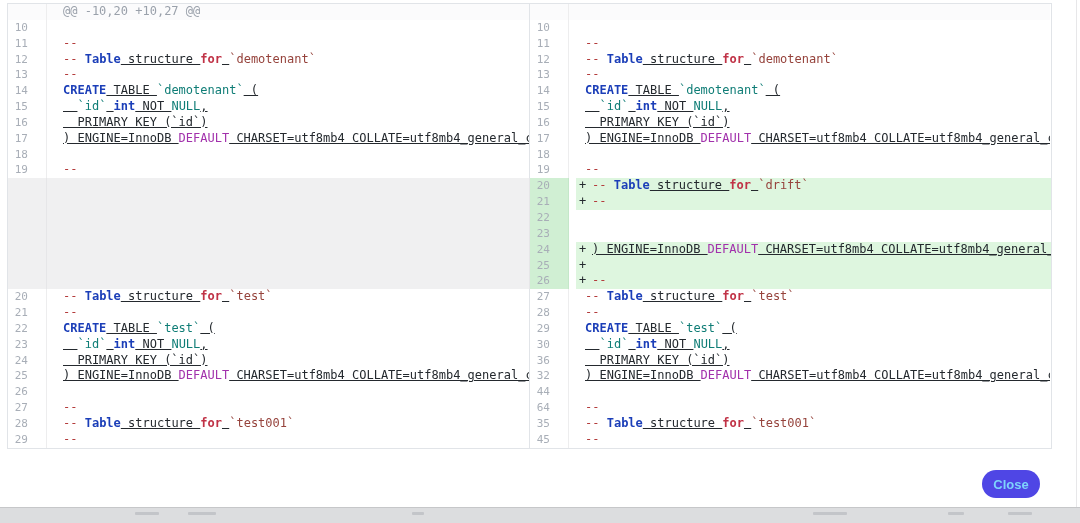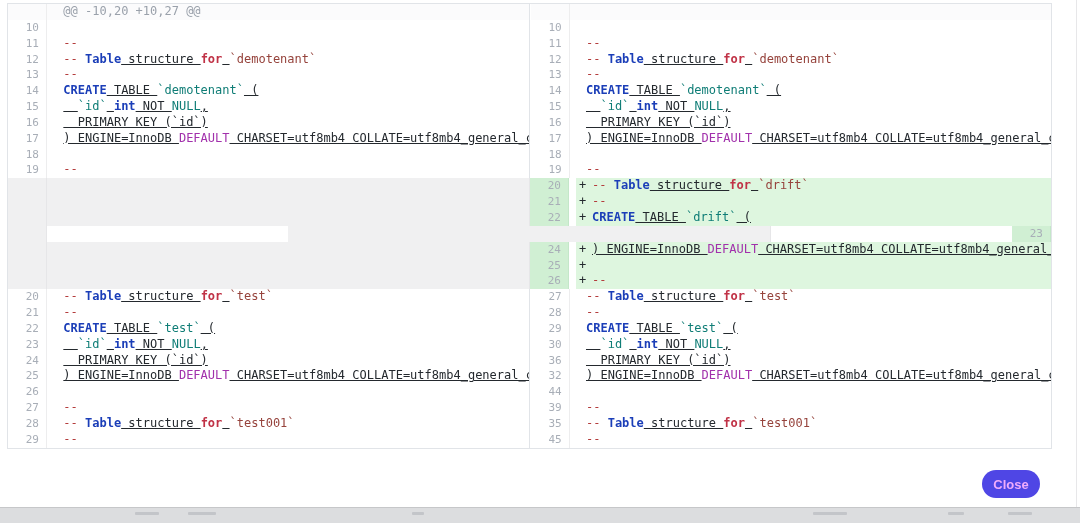--- a/index.html
+++ b/index.html
@@ -6,22 +6,22 @@
   html,body { width:1080px; height:523px; background:#ffffff; overflow:hidden;
               font-family:"DejaVu Sans Mono", monospace; }
 
   
   .diff-container {
     position:absolute; left:7px; top:3px; width:1045px;
     border:1px solid var(--border, #e1e4e8);
     background:#fff;
   }
   .drow { display:flex; height:15.85px; line-height:15.85px;
-          font-size:12px; white-space:pre; overflow:hidden;justify-content:space-between; }
-  .gut  { flex:none; width:39px; text-align:right; padding-right:7px;
+          font-size:12px; white-space:pre; overflow:hidden; }
+  .gut  { flex:none; width:39px; text-align:right; padding-right:18px;
           color:var(--linenum,#a8aeb7); font-size:11px;
           border-right:1px solid #ededee; background:#fff; }
   .code { flex:none; overflow:hidden; padding-left:3px; color:var(--fg,#24292e);
           background:#fff; }
   .code.cl { width:483px; border-right:1px solid var(--border,#e1e4e8); }
   .code.cr { width:481px; }
   .prefix { display:inline-block; width:13px; color:var(--fg,#24292e); }
 
   
   .drow.hunk .code, .drow.hunk .gut { background:#fbfbfc; }
@@ -40,21 +40,21 @@
   .tk-r { color:var(--red,#c03246);font-weight:bold; }
   .tk-c { color:var(--dash,#b43c3c); }
   .tk-m { color:var(--maroon,#96433c); }
   .tk-d { color:var(--fg,#24292e);text-decoration:underline; }
 
   
   .modal-right-line { position:absolute; left:1076px; top:0; width:1px; height:507px;
                       background:#e7e7e9; }
   .close-btn {
     position:absolute; right:40px; top:470px; width:58px; height:28px;
-    background:var(--accent,#4f46e5); color:#f0abfc; border:none; border-radius:14px;
+    background:var(--accent,#4f46e5); color:#7dd3fc; border:none; border-radius:14px;
     font:bold 13px "Liberation Sans", sans-serif; cursor:pointer;
   }
 
   
   .bg-strip { position:absolute; left:0; top:507px; width:1080px; height:16px;
               background:#dcdddf; border-top:1px solid #c6c7c9; }
   .smudge { position:absolute; top:4px; height:3px; background:#aeb1b6; opacity:.55;
             border-radius:1px; }
 </style>
 </head>
@@ -67,33 +67,33 @@
     <div class="drow ctx"><div class="gut gl">12</div><div class="code cl"><span class="prefix"></span><span class="tk-c">-- </span><span class="tk-k">Table</span><span class="tk-d"> structure </span><span class="tk-r">for</span><span class="tk-d"> </span><span class="tk-m">`demotenant`</span></div><div class="gut gr">12</div><div class="code cr"><span class="prefix"></span><span class="tk-c">-- </span><span class="tk-k">Table</span><span class="tk-d"> structure </span><span class="tk-r">for</span><span class="tk-d"> </span><span class="tk-m">`demotenant`</span></div></div>
     <div class="drow ctx"><div class="gut gl">13</div><div class="code cl"><span class="prefix"></span><span class="tk-c">--</span></div><div class="gut gr">13</div><div class="code cr"><span class="prefix"></span><span class="tk-c">--</span></div></div>
     <div class="drow ctx"><div class="gut gl">14</div><div class="code cl"><span class="prefix"></span><span class="tk-k">CREATE</span><span class="tk-d"> TABLE </span><span class="tk-t">`demotenant`</span><span class="tk-d"> (</span></div><div class="gut gr">14</div><div class="code cr"><span class="prefix"></span><span class="tk-k">CREATE</span><span class="tk-d"> TABLE </span><span class="tk-t">`demotenant`</span><span class="tk-d"> (</span></div></div>
     <div class="drow ctx"><div class="gut gl">15</div><div class="code cl"><span class="prefix"></span><span class="tk-d">  </span><span class="tk-t">`id`</span><span class="tk-d"> </span><span class="tk-k">int</span><span class="tk-d"> NOT </span><span class="tk-t">NULL</span><span class="tk-d">,</span></div><div class="gut gr">15</div><div class="code cr"><span class="prefix"></span><span class="tk-d">  </span><span class="tk-t">`id`</span><span class="tk-d"> </span><span class="tk-k">int</span><span class="tk-d"> NOT </span><span class="tk-t">NULL</span><span class="tk-d">,</span></div></div>
     <div class="drow ctx"><div class="gut gl">16</div><div class="code cl"><span class="prefix"></span><span class="tk-d">  PRIMARY KEY (`id`)</span></div><div class="gut gr">16</div><div class="code cr"><span class="prefix"></span><span class="tk-d">  PRIMARY KEY (`id`)</span></div></div>
     <div class="drow ctx"><div class="gut gl">17</div><div class="code cl"><span class="prefix"></span><span class="tk-d">) ENGINE=InnoDB </span><span class="tk-p">DEFAULT</span><span class="tk-d"> CHARSET=utf8mb4 COLLATE=utf8mb4_general_ci;</span></div><div class="gut gr">17</div><div class="code cr"><span class="prefix"></span><span class="tk-d">) ENGINE=InnoDB </span><span class="tk-p">DEFAULT</span><span class="tk-d"> CHARSET=utf8mb4 COLLATE=utf8mb4_general_ci;</span></div></div>
     <div class="drow ctx"><div class="gut gl">18</div><div class="code cl"><span class="prefix"></span></div><div class="gut gr">18</div><div class="code cr"><span class="prefix"></span></div></div>
     <div class="drow ctx"><div class="gut gl">19</div><div class="code cl"><span class="prefix"></span><span class="tk-c">--</span></div><div class="gut gr">19</div><div class="code cr"><span class="prefix"></span><span class="tk-c">--</span></div></div>
     <div class="drow ins"><div class="gut gl"></div><div class="code cl"></div><div class="gut gr">20</div><div class="code cr"><span class="prefix">+</span><span class="tk-c">-- </span><span class="tk-k">Table</span><span class="tk-d"> structure </span><span class="tk-r">for</span><span class="tk-d"> </span><span class="tk-m">`drift`</span></div></div>
     <div class="drow ins"><div class="gut gl"></div><div class="code cl"></div><div class="gut gr">21</div><div class="code cr"><span class="prefix">+</span><span class="tk-c">--</span></div></div>
-    <div class="drow ins"><div class="gut gl"></div><div class="code cl"></div><div class="gut gr">22</div><div class="code cr"><span class="prefix">+</span><span class="tk-k">CREATE</span><span class="tk-d"> TABLE </span><span class="tk-t">`drift`</span><span class="tk-d"> (</span></div></div>
+    <div class="drow ins"><div class="gut gl"></div><div class="code cl"></div><div class="gut gr">22</div></div>
     <div class="drow ins"><div class="gut gl"></div><div class="code cl"></div><div class="gut gr">23</div></div>
     <div class="drow ins"><div class="gut gl"></div><div class="code cl"></div><div class="gut gr">24</div><div class="code cr"><span class="prefix">+</span><span class="tk-d">) ENGINE=InnoDB </span><span class="tk-p">DEFAULT</span><span class="tk-d"> CHARSET=utf8mb4 COLLATE=utf8mb4_general_ci;</span></div></div>
     <div class="drow ins"><div class="gut gl"></div><div class="code cl"></div><div class="gut gr">25</div><div class="code cr"><span class="prefix">+</span></div></div>
     <div class="drow ins"><div class="gut gl"></div><div class="code cl"></div><div class="gut gr">26</div><div class="code cr"><span class="prefix">+</span><span class="tk-c">--</span></div></div>
     <div class="drow ctx"><div class="gut gl">20</div><div class="code cl"><span class="prefix"></span><span class="tk-c">-- </span><span class="tk-k">Table</span><span class="tk-d"> structure </span><span class="tk-r">for</span><span class="tk-d"> </span><span class="tk-m">`test`</span></div><div class="gut gr">27</div><div class="code cr"><span class="prefix"></span><span class="tk-c">-- </span><span class="tk-k">Table</span><span class="tk-d"> structure </span><span class="tk-r">for</span><span class="tk-d"> </span><span class="tk-m">`test`</span></div></div>
     <div class="drow ctx"><div class="gut gl">21</div><div class="code cl"><span class="prefix"></span><span class="tk-c">--</span></div><div class="gut gr">28</div><div class="code cr"><span class="prefix"></span><span class="tk-c">--</span></div></div>
     <div class="drow ctx"><div class="gut gl">22</div><div class="code cl"><span class="prefix"></span><span class="tk-k">CREATE</span><span class="tk-d"> TABLE </span><span class="tk-t">`test`</span><span class="tk-d"> (</span></div><div class="gut gr">29</div><div class="code cr"><span class="prefix"></span><span class="tk-k">CREATE</span><span class="tk-d"> TABLE </span><span class="tk-t">`test`</span><span class="tk-d"> (</span></div></div>
     <div class="drow ctx"><div class="gut gl">23</div><div class="code cl"><span class="prefix"></span><span class="tk-d">  </span><span class="tk-t">`id`</span><span class="tk-d"> </span><span class="tk-k">int</span><span class="tk-d"> NOT </span><span class="tk-t">NULL</span><span class="tk-d">,</span></div><div class="gut gr">30</div><div class="code cr"><span class="prefix"></span><span class="tk-d">  </span><span class="tk-t">`id`</span><span class="tk-d"> </span><span class="tk-k">int</span><span class="tk-d"> NOT </span><span class="tk-t">NULL</span><span class="tk-d">,</span></div></div>
     <div class="drow ctx"><div class="gut gl">24</div><div class="code cl"><span class="prefix"></span><span class="tk-d">  PRIMARY KEY (`id`)</span></div><div class="gut gr">36</div><div class="code cr"><span class="prefix"></span><span class="tk-d">  PRIMARY KEY (`id`)</span></div></div>
     <div class="drow ctx"><div class="gut gl">25</div><div class="code cl"><span class="prefix"></span><span class="tk-d">) ENGINE=InnoDB </span><span class="tk-p">DEFAULT</span><span class="tk-d"> CHARSET=utf8mb4 COLLATE=utf8mb4_general_ci;</span></div><div class="gut gr">32</div><div class="code cr"><span class="prefix"></span><span class="tk-d">) ENGINE=InnoDB </span><span class="tk-p">DEFAULT</span><span class="tk-d"> CHARSET=utf8mb4 COLLATE=utf8mb4_general_ci;</span></div></div>
     <div class="drow ctx"><div class="gut gl">26</div><div class="code cl"><span class="prefix"></span></div><div class="gut gr">44</div><div class="code cr"><span class="prefix"></span></div></div>
-    <div class="drow ctx"><div class="gut gl">27</div><div class="code cl"><span class="prefix"></span><span class="tk-c">--</span></div><div class="gut gr">39</div><div class="code cr"><span class="prefix"></span><span class="tk-c">--</span></div></div>
+    <div class="drow ctx"><div class="gut gl">27</div><div class="code cl"><span class="prefix"></span><span class="tk-c">--</span></div><div class="gut gr">64</div><div class="code cr"><span class="prefix"></span><span class="tk-c">--</span></div></div>
     <div class="drow ctx"><div class="gut gl">28</div><div class="code cl"><span class="prefix"></span><span class="tk-c">-- </span><span class="tk-k">Table</span><span class="tk-d"> structure </span><span class="tk-r">for</span><span class="tk-d"> </span><span class="tk-m">`test001`</span></div><div class="gut gr">35</div><div class="code cr"><span class="prefix"></span><span class="tk-c">-- </span><span class="tk-k">Table</span><span class="tk-d"> structure </span><span class="tk-r">for</span><span class="tk-d"> </span><span class="tk-m">`test001`</span></div></div>
     <div class="drow ctx"><div class="gut gl">29</div><div class="code cl"><span class="prefix"></span><span class="tk-c">--</span></div><div class="gut gr">45</div><div class="code cr"><span class="prefix"></span><span class="tk-c">--</span></div></div>
   </div>
 
 <div class="modal-right-line"></div>
 
 <button class="close-btn">Close</button>
 
 <div class="bg-strip">
   <div class="smudge" style="left:135px;width:24px"></div>

